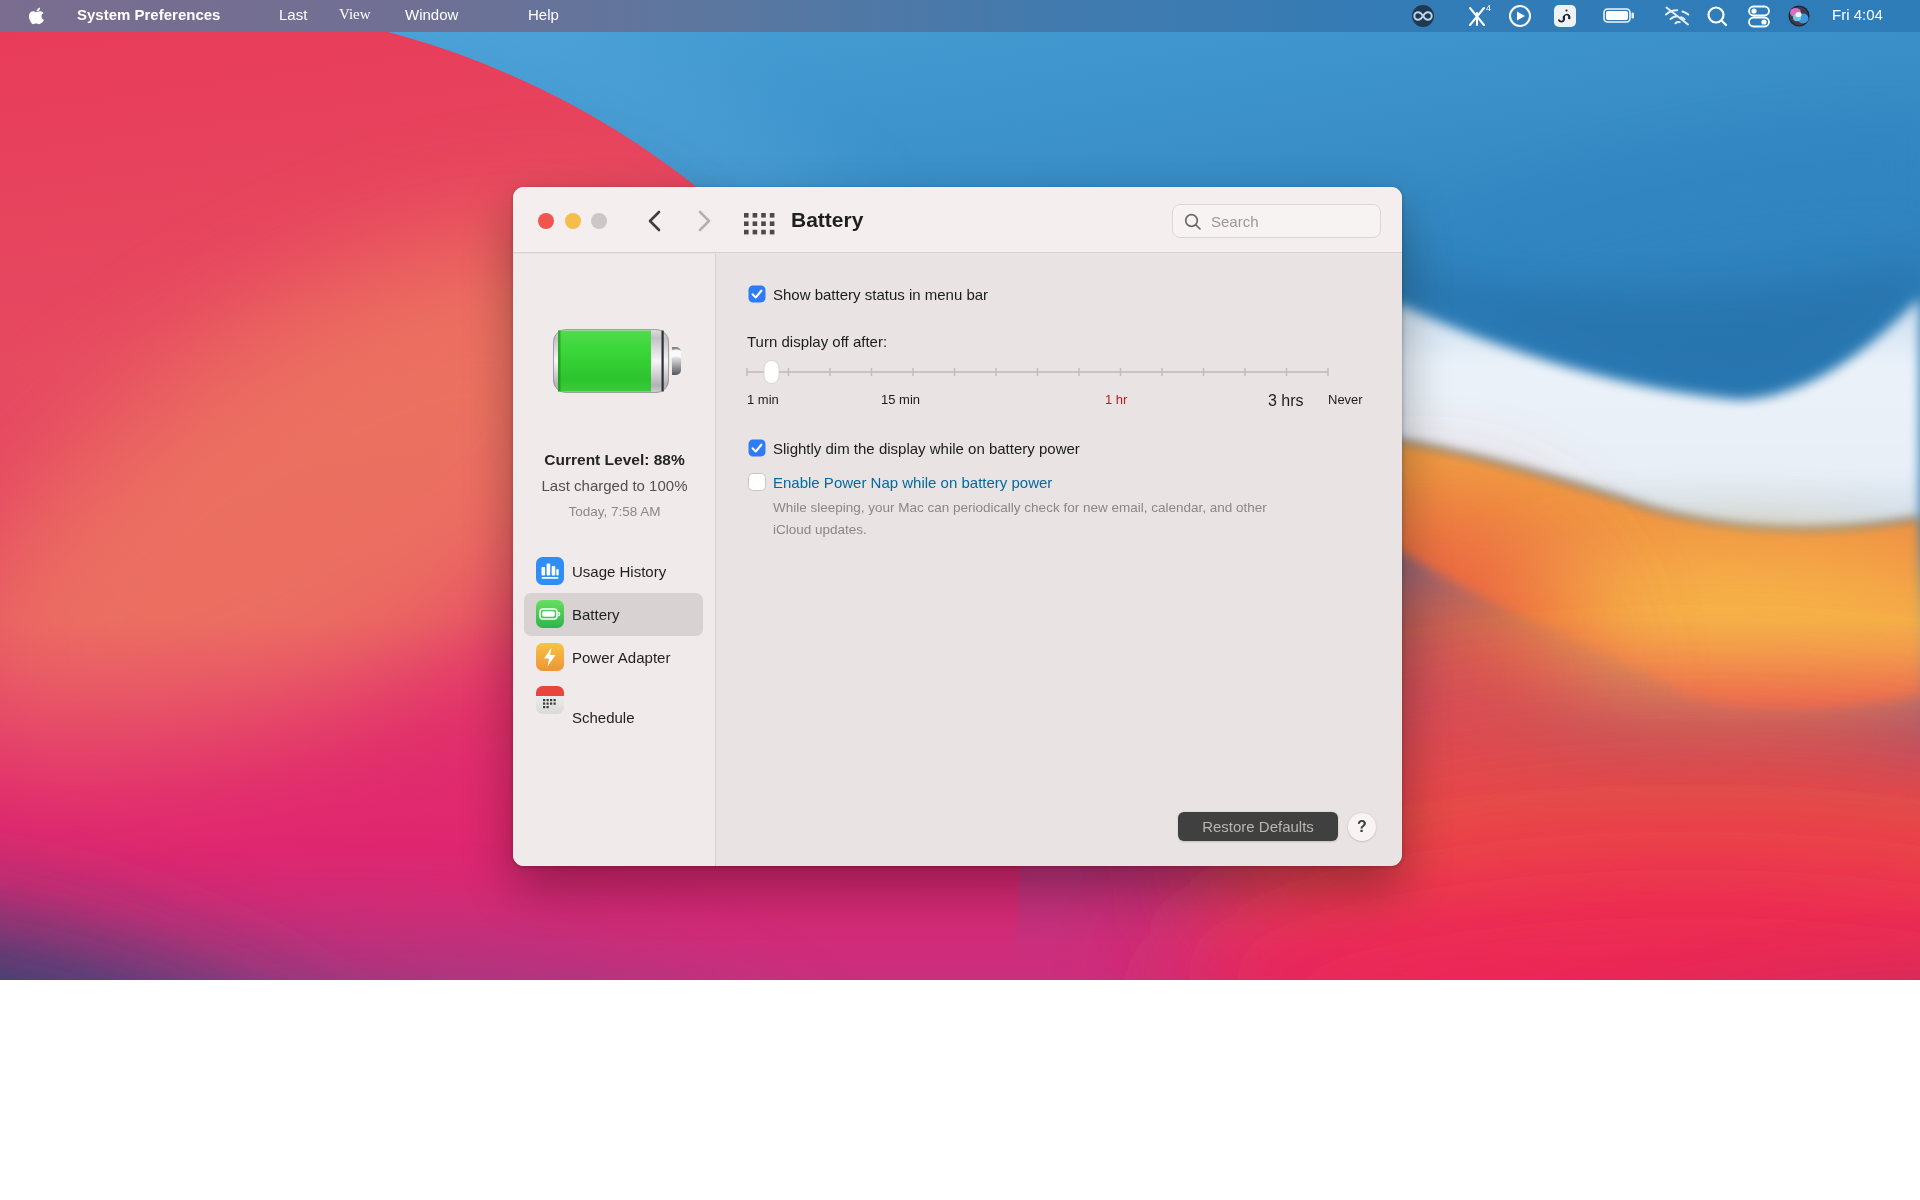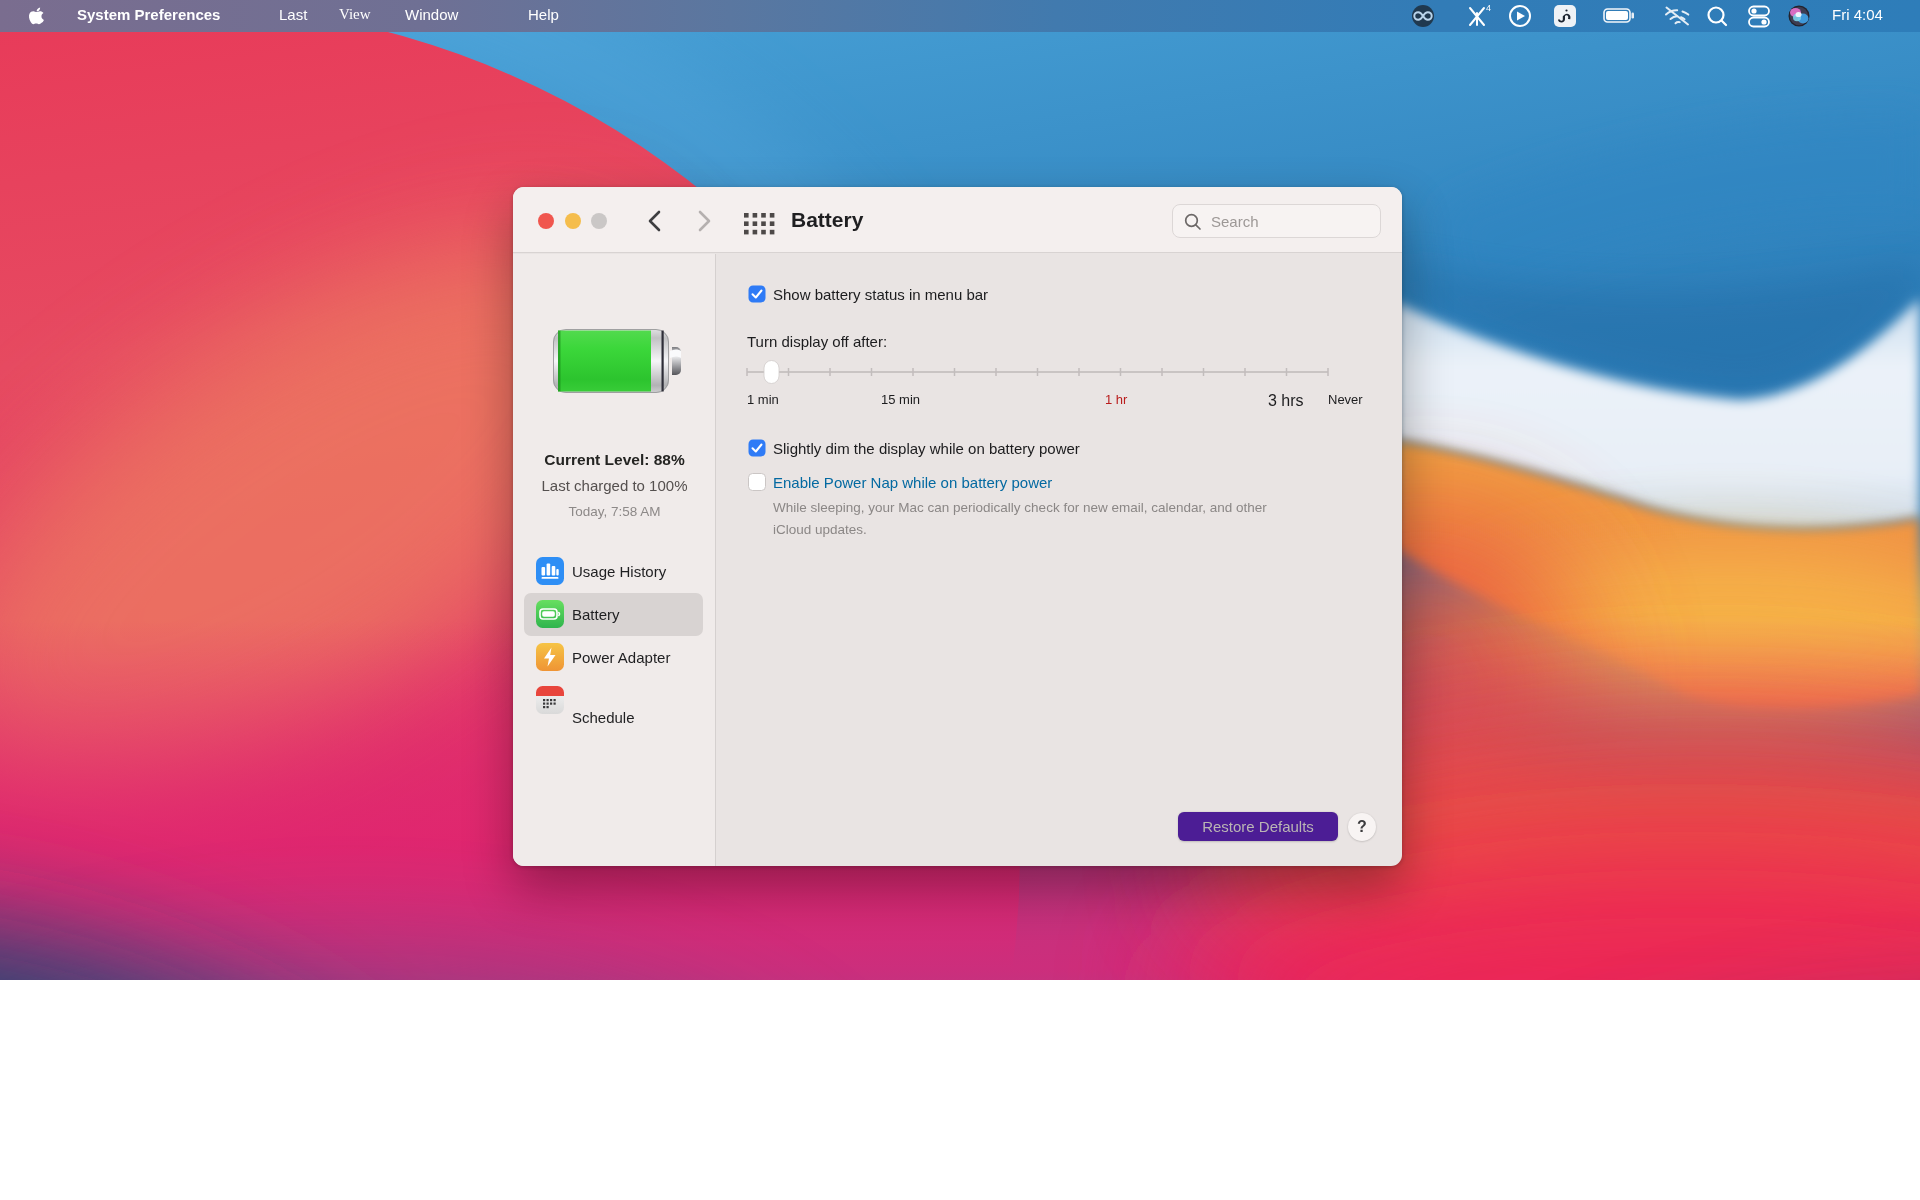--- a/index.html
+++ b/index.html
@@ -319,21 +319,21 @@
   <svg class="abs" style="left:235px;top:252px" width="18" height="18" viewBox="0 0 18 18">
     <rect x="0.5" y="0.5" width="17" height="17" rx="4.5" fill="#2f7bf6"></rect>
     <path d="M4.5,9.2 L7.8,12.5 L13.5,5.5" fill="none" stroke="#fff" stroke-width="2" stroke-linecap="round" stroke-linejoin="round"></path>
   </svg>
   <div class="abs" style="left:260px;top:253px;font-size:15px;color:#1c1c1e;">Slightly dim the display while on battery power</div>
 
   <div class="abs" style="left:235px;top:286px;width:18px;height:18px;border-radius:4.5px;background:#fff;border:1px solid #cbc6c5;"></div>
   <div class="abs" style="left:260px;top:287px;font-size:15px;color:#0369a1;">Enable Power Nap while on battery power</div>
   <div class="abs" style="left:260px;top:310px;width:600px;font-size:13.5px;line-height:22px;color:#8b8786;">While sleeping, your Mac can periodically check for new email, calendar, and other<br>iCloud updates.</div>
 
-  <div class="abs" style="left:665px;top:625px;width:160px;height:29px;border-radius:6px;background:#4c1d95;box-shadow:0 0.5px 2px rgba(0,0,0,0.18);font-size:15px;color:#bab5b4;text-align:center;line-height:29px;">Restore Defaults</div>
+  <div class="abs" style="left:665px;top:625px;width:160px;height:29px;border-radius:6px;background:#404040;box-shadow:0 0.5px 2px rgba(0,0,0,0.18);font-size:15px;color:#bab5b4;text-align:center;line-height:29px;">Restore Defaults</div>
   <div class="abs" style="left:835px;top:626px;width:28px;height:28px;border-radius:50%;background:#f8f4f3;box-shadow:0 0.5px 2px rgba(0,0,0,0.22);font-size:16px;font-weight:bold;color:#3c3c3e;text-align:center;line-height:28px;">?</div>
 </div>
 
 <div class="abs" id="dock" style="left:426px;top:1128px;width:1067px;height:66px;border-radius:17px;background:rgba(173,169,208,0.58);border:1px solid rgba(255,255,255,0.28);"></div>
 <svg class="abs" style="left:420px;top:1128px" width="1080" height="72" viewBox="0 0 1080 72">
 <defs>
   <linearGradient id="dfinL" x1="0" y1="0" x2="0" y2="1">
           <stop offset="0" stop-color="#6cc0f2"></stop>
           <stop offset="1" stop-color="#1f84e4"></stop>
         </linearGradient>

